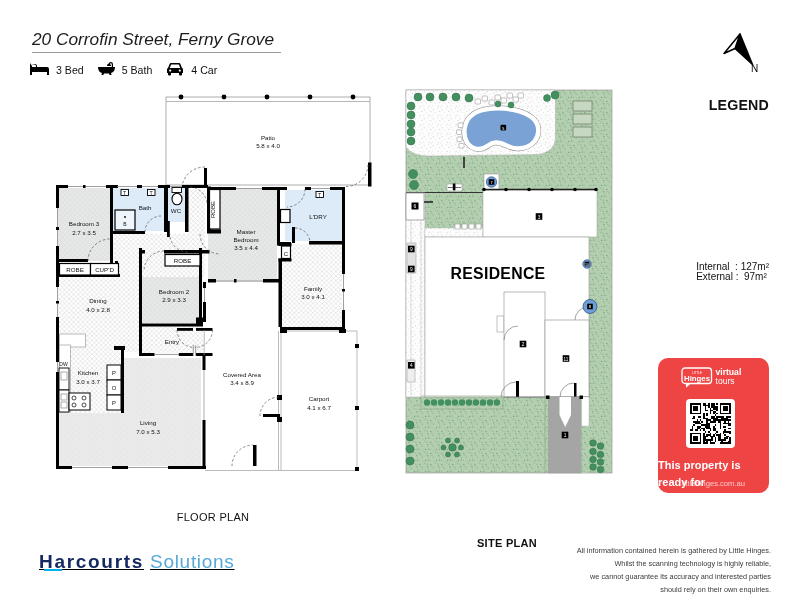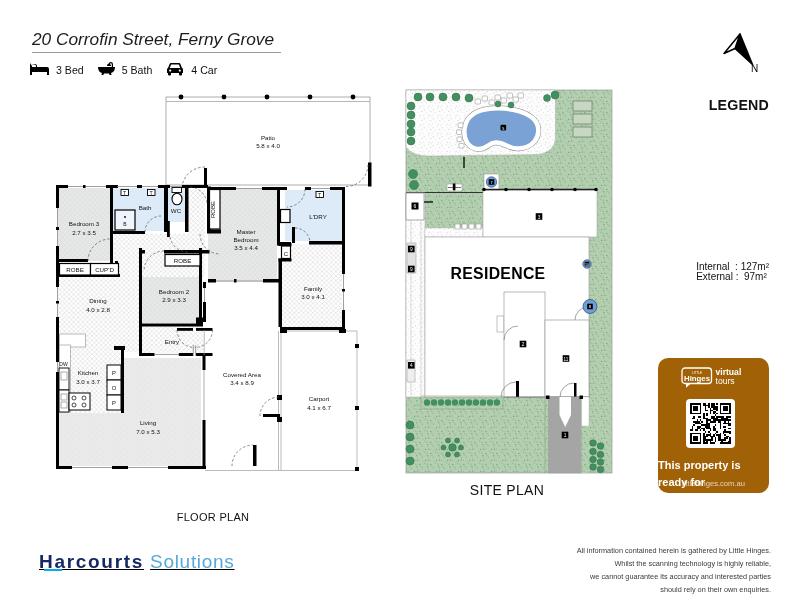--- a/index.html
+++ b/index.html
@@ -7,27 +7,27 @@
 .abs{position:absolute;}
 #title{left:32px;top:29px;font-size:17.3px;color:#1c1c1c;letter-spacing:0px;font-style:italic;}
 #titleline{left:32px;top:52px;width:249px;height:1px;background:#9a9a9a;}
 #iconrow{left:29px;top:60px;height:16px;display:flex;align-items:flex-end;font-size:10.6px;color:#111;}
 #iconrow span{margin-left:6px;margin-right:13px;}
 #legend{right:31px;top:97px;text-align:right;color:#111;}
 #legend h2{margin:0 0 5px 0;font-size:14.2px;letter-spacing:0.2px;text-align:right;}
 #legend div{font-size:9.8px;line-height:12.05px;}
 #areas{right:31px;top:262px;font-size:10px;line-height:10.3px;color:#111;}
 #floorlbl{left:213px;top:511px;transform:translateX(-50%);font-size:11px;letter-spacing:0.3px;color:#111;}
-#sitelbl{left:507px;top:482px;transform:translateX(-50%);font-size:14px;letter-spacing:0.3px;color:#111;}
+#sitelbl{left:507px;top:537px;transform:translateX(-50%);font-size:11px;letter-spacing:0.3px;color:#111;font-weight:bold;}
 #harcourts{left:39px;top:551px;font-size:19px;text-decoration:underline;}
 #harcourts b{color:#152a63;font-weight:bold;letter-spacing:1.7px;}
 #harcourts i{color:#56a9d8;font-style:normal;margin-left:6px;letter-spacing:0.7px;}
 #hline{left:44px;top:568.5px;width:18px;height:2.6px;background:#00aeef;}
 #disc{right:29px;top:544px;text-align:right;font-size:7.3px;line-height:13px;color:#3a3a3a;}
-#teal{left:658px;top:358px;width:111px;height:135px;background:#a16207;border-radius:10px;}
+#teal{left:658px;top:358px;width:111px;height:135px;background:#ef4444;border-radius:10px;}
 #teal .tp{position:absolute;width:100%;text-align:left;color:#fff;font-weight:bold;font-size:11px;line-height:17px;top:99px;}
 #teal .url{position:absolute;width:100%;text-align:center;color:rgba(255,255,255,0.72);font-size:7.6px;top:121px;}
 #qrbox{position:absolute;left:28px;top:41px;width:49px;height:49px;background:#fff;border-radius:4px;}
 </style>
 </head>
 <body>
 <div class="abs" id="title">20 Corrofin Street, Ferny Grove</div>
 <div class="abs" id="titleline"></div>
 <div class="abs" id="iconrow">
 <svg width="21" height="14" viewBox="0 0 21 14">

